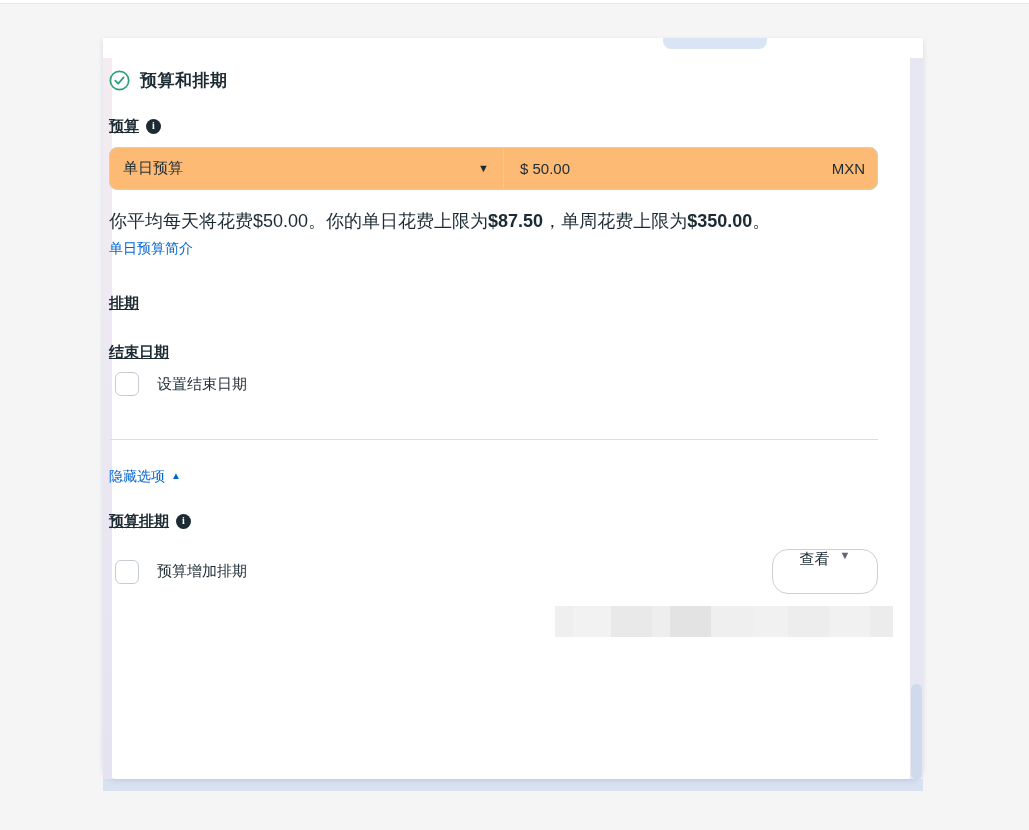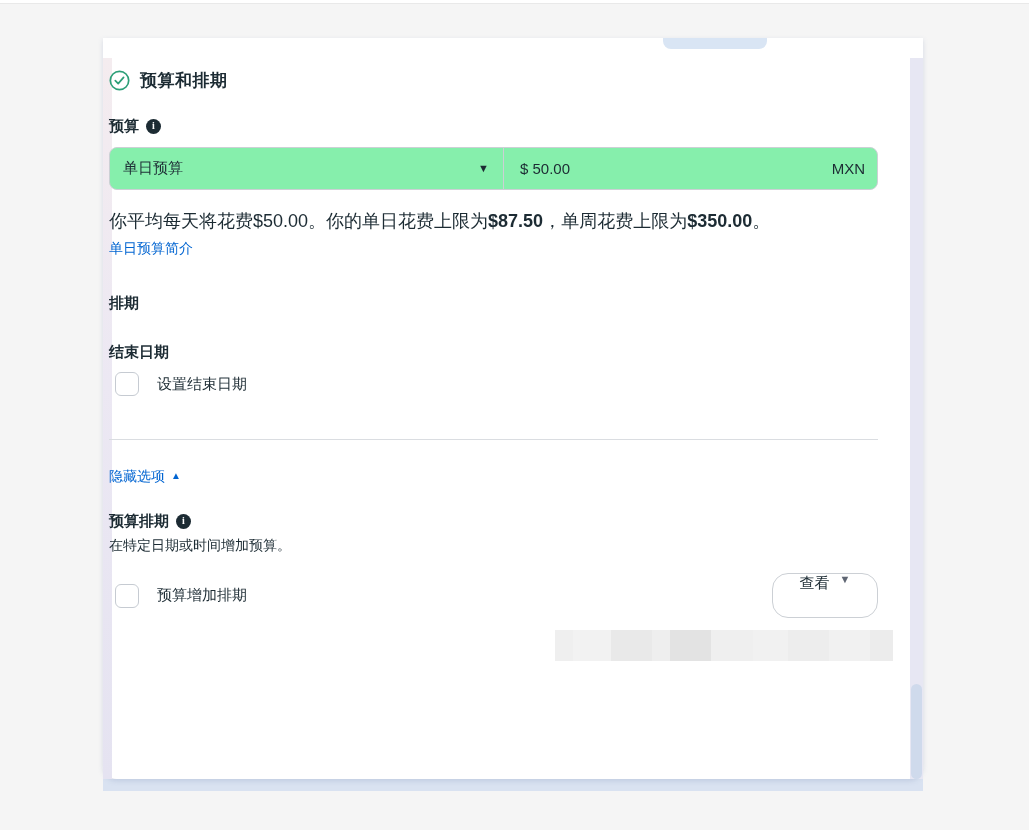--- a/index.html
+++ b/index.html
@@ -43,34 +43,34 @@
     background:#cfdaec; border-radius:6px;
   }
   .content { position:absolute; left:6px; top:0; width:769px; }
 
   .section-header {
     margin-top:30px; height:24px;
     display:flex; align-items:center; gap:10px;
   }
   .section-header .title { font-size:17px; font-weight:bold; letter-spacing:.5px; }
 
-  .lbl-row { display:flex; align-items:center; gap:7px; height:18px; }
+  .lbl-row { display:flex; align-items:center; gap:7px; height:18px;text-decoration:underline; }
   .lbl { font-size:15px; font-weight:bold; }
   .info-dot {
     width:15px; height:15px; border-radius:50%;
     background:#1c2b33; color:#ffffff;
     font-size:10px; font-weight:bold; font-family:"Liberation Serif","DejaVu Serif",serif;
     display:inline-flex; align-items:center; justify-content:center;
     line-height:1; cursor:pointer;
   }
 
   .input-group {
     width:769px; height:43px;
     border:1px solid #ccd0d5; border-radius:8px;
-    background:#86efac; display:flex; align-items:stretch; overflow:hidden;
+    background:#fdba74; display:flex; align-items:stretch; overflow:hidden;
   }
   .ig-cell { display:flex; align-items:center; font-size:15px; }
   .ig-left  { width:394px; border-right:1px solid #ccd0d5; padding:0 14px 0 13px; }
   .ig-right { flex:1; padding:0 12px 0 16px; }
   .flex-spacer { flex:1; }
   .caret { font-size:11px; color:#1c2b33; line-height:1; }
   .caret-gray { color:#5f6673; }
   .currency { color:#1c2b33; }
   .tz { color:#65676b; margin-left:8px; }
   .time-text { letter-spacing:1.5px; }
@@ -203,21 +203,20 @@
         <span>隐藏选项</span>
         <span class="caret">▲</span>
       </a>
     </div>
 
     <div class="lbl-row mt27">
       <span class="lbl">预算排期</span>
       <span class="info-dot">i</span>
     </div>
 
-    <p class="desc2">在特定日期或时间增加预算。</p>
 
     <div class="row2">
       <div class="check-row">
         <span class="checkbox"></span>
         <span class="check-label">预算增加排期</span>
       </div>
       <button class="view-btn">
         <span>查看</span>
         <span class="caret caret-gray">▼</span>
       </button>

